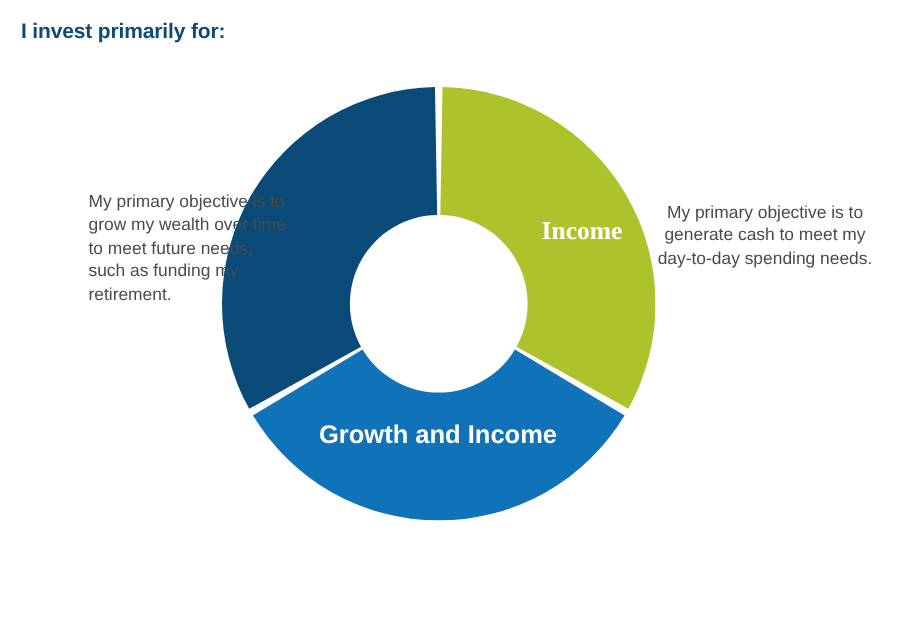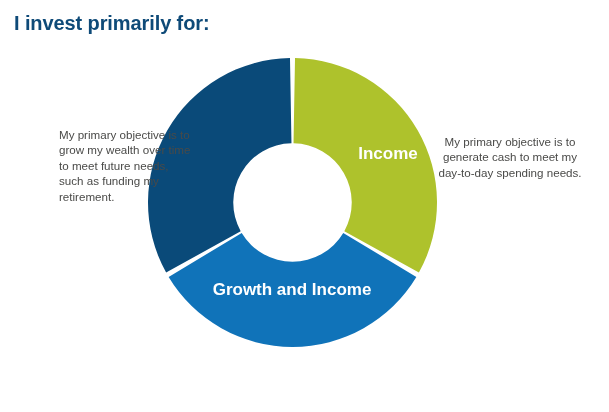--- a/index.html
+++ b/index.html
@@ -16,21 +16,21 @@
     height: 412px;
     background: #ffffff;
     overflow: hidden;
   }
 
   
   #page-title {
     position: absolute;
     left: 14px;
     top: 12px;
-    font-size: 20px;
+    font-size: 14px;
     font-weight: bold;
     color: #0E4A78;
     letter-spacing: -0.1px;
     white-space: nowrap;
   }
 
   
   #donut-wrap {
     position: absolute;
     left: 148px;
@@ -56,20 +56,21 @@
     left: 166px;
     top: 144px;
     width: 96px;
     font-size: 17px;
   }
   #slice-label-income {
     left: 340px;
     top: 144px;
     width: 96px;
     font-size: 17px;
+    font-family: Liberation Serif, serif;
   }
   #slice-label-growth-income {
     left: 186px;
     top: 280px;
     width: 212px;
     font-size: 17px;
   }
 
   
   .callout {

